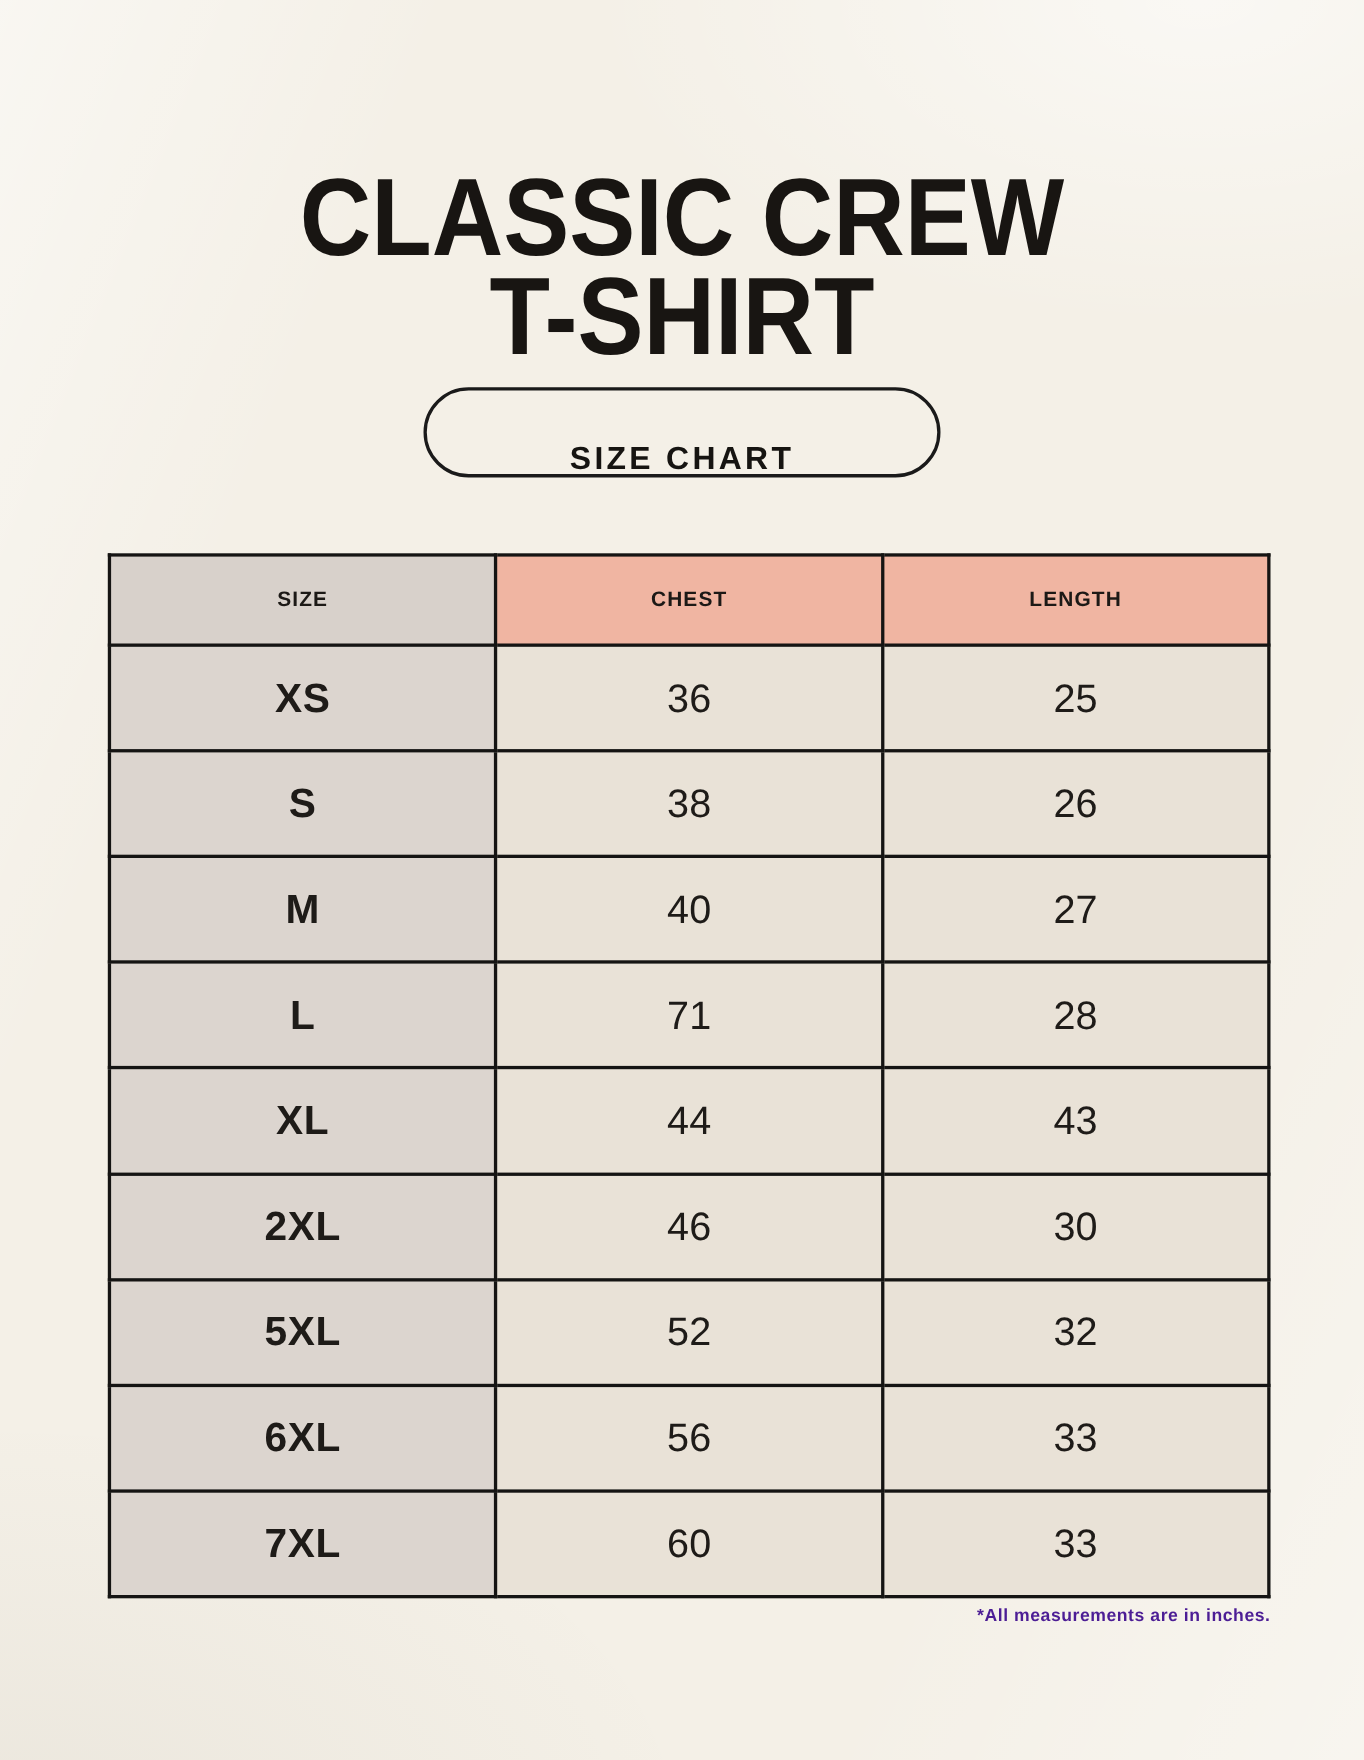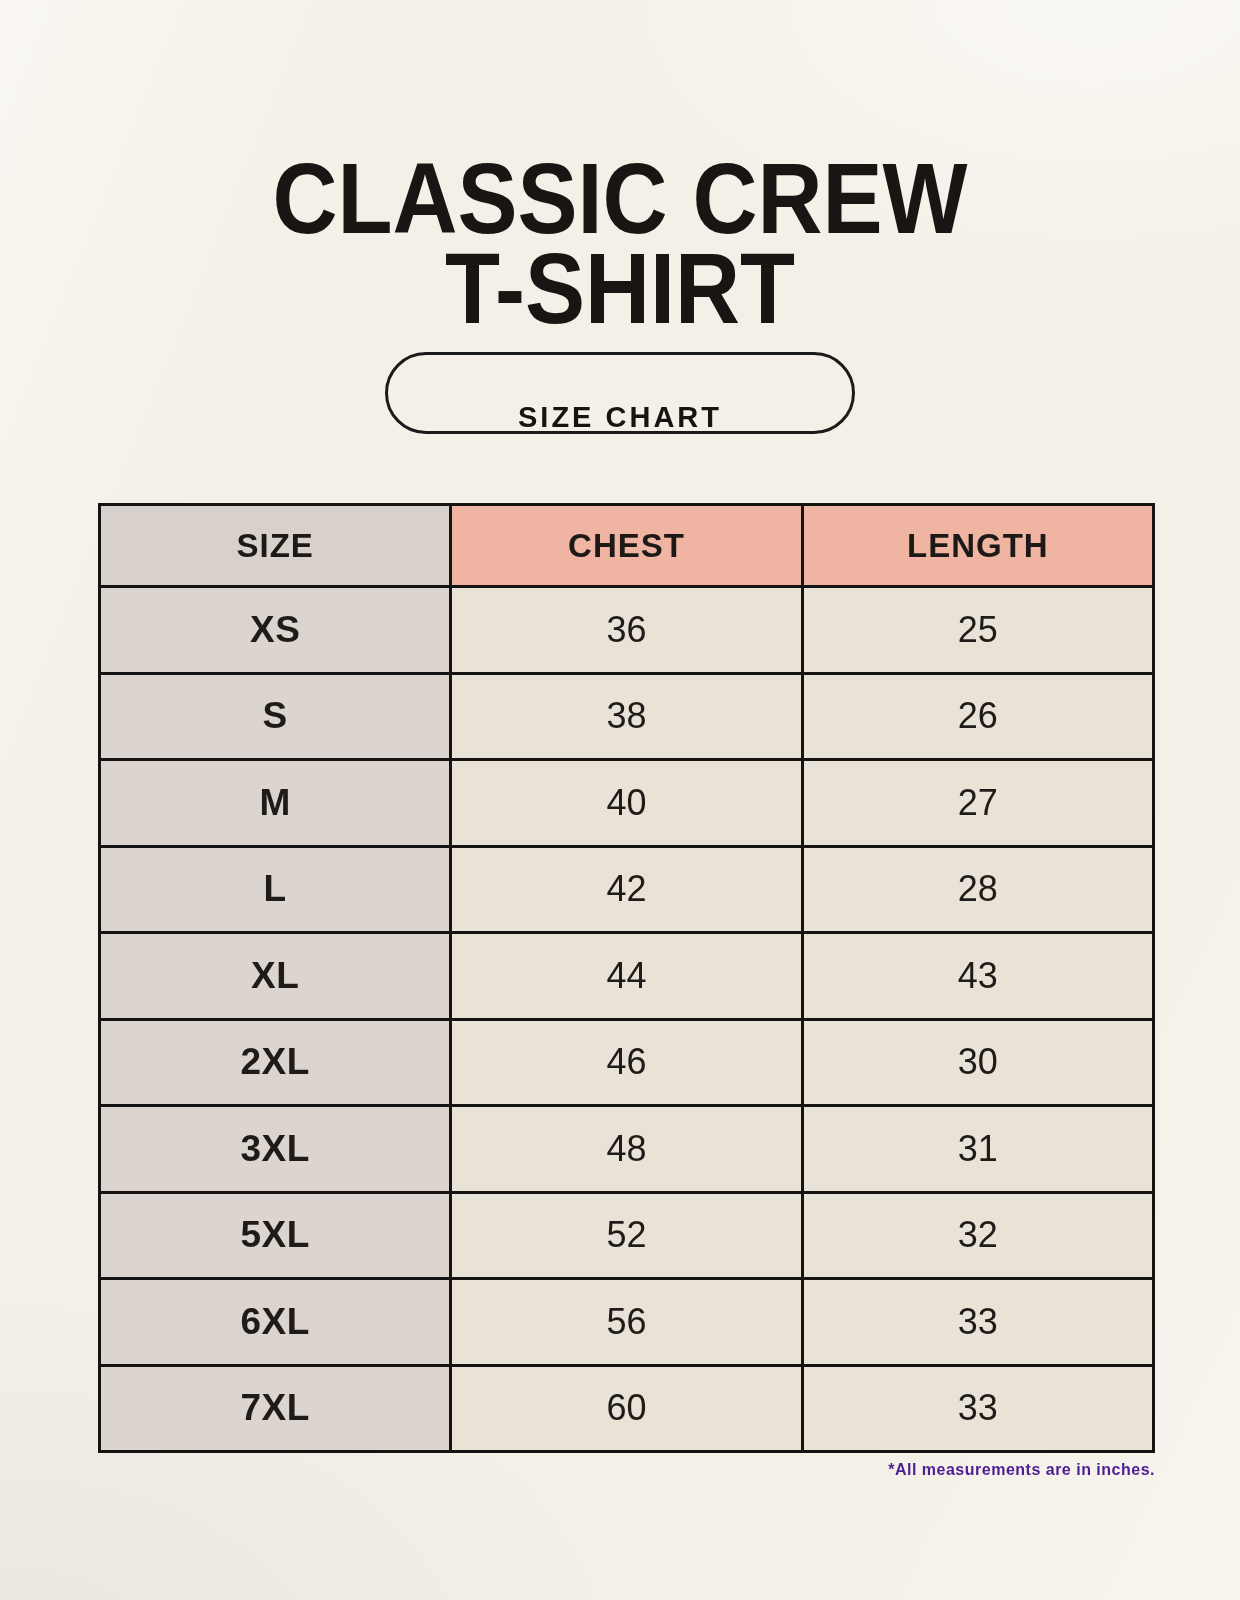--- a/index.html
+++ b/index.html
@@ -50,21 +50,21 @@
     width:1057px;height:950px;
     border-collapse:collapse;table-layout:fixed;
   }
   .size-table th,.size-table td{
     border:3px solid var(--border);
     text-align:center;vertical-align:middle;
     padding:0;
   }
   .size-table thead tr{height:82px;}
   .size-table th{
-    font-size:33px;font-weight:bold;letter-spacing:1px;
+    font-size:19px;font-weight:bold;letter-spacing:1px;
     background:var(--header-accent);color:#1c1916;
   }
   .size-table th.size-col{background:var(--size-header);}
   .size-table td{
     background:var(--cell);
     font-size:36px;font-weight:normal;color:#1e1b18;
   }
   .size-table td.size-col{
     background:var(--size-column);
     font-weight:bold;font-size:37px;letter-spacing:0.5px;
@@ -107,37 +107,32 @@
         <td>38</td>
         <td>26</td>
       </tr>
       <tr>
         <td class="size-col">M</td>
         <td>40</td>
         <td>27</td>
       </tr>
       <tr>
         <td class="size-col">L</td>
-        <td>42</td>
+        <td>71</td>
         <td>28</td>
       </tr>
       <tr>
         <td class="size-col">XL</td>
         <td>44</td>
         <td>43</td>
       </tr>
       <tr>
         <td class="size-col">2XL</td>
         <td>46</td>
         <td>30</td>
-      </tr>
-      <tr>
-        <td class="size-col">3XL</td>
-        <td>48</td>
-        <td>31</td>
       </tr>
       <tr>
         <td class="size-col">5XL</td>
         <td>52</td>
         <td>32</td>
       </tr>
       <tr>
         <td class="size-col">6XL</td>
         <td>56</td>
         <td>33</td>

